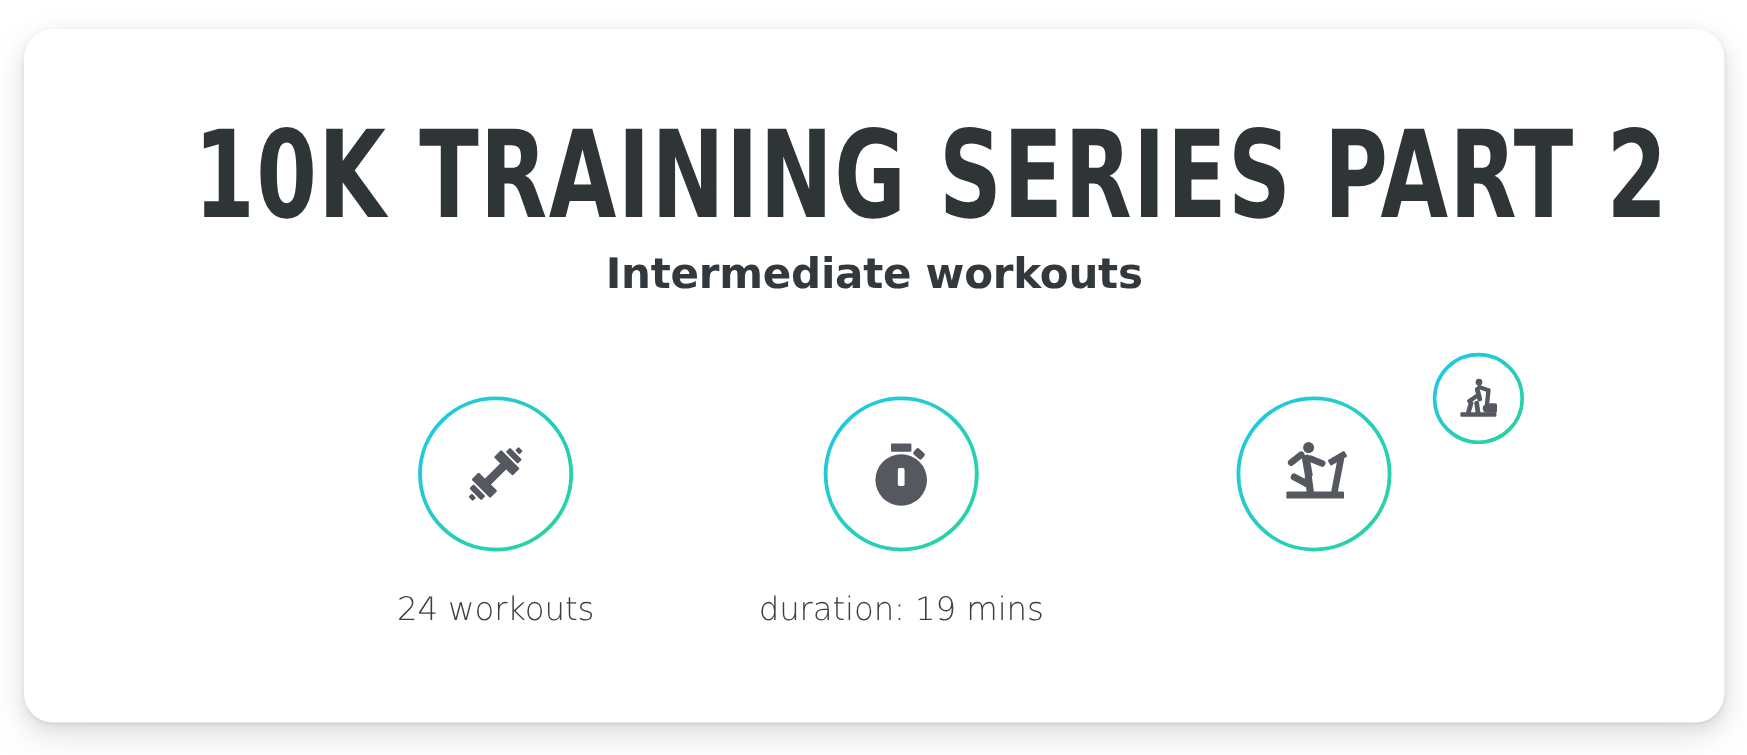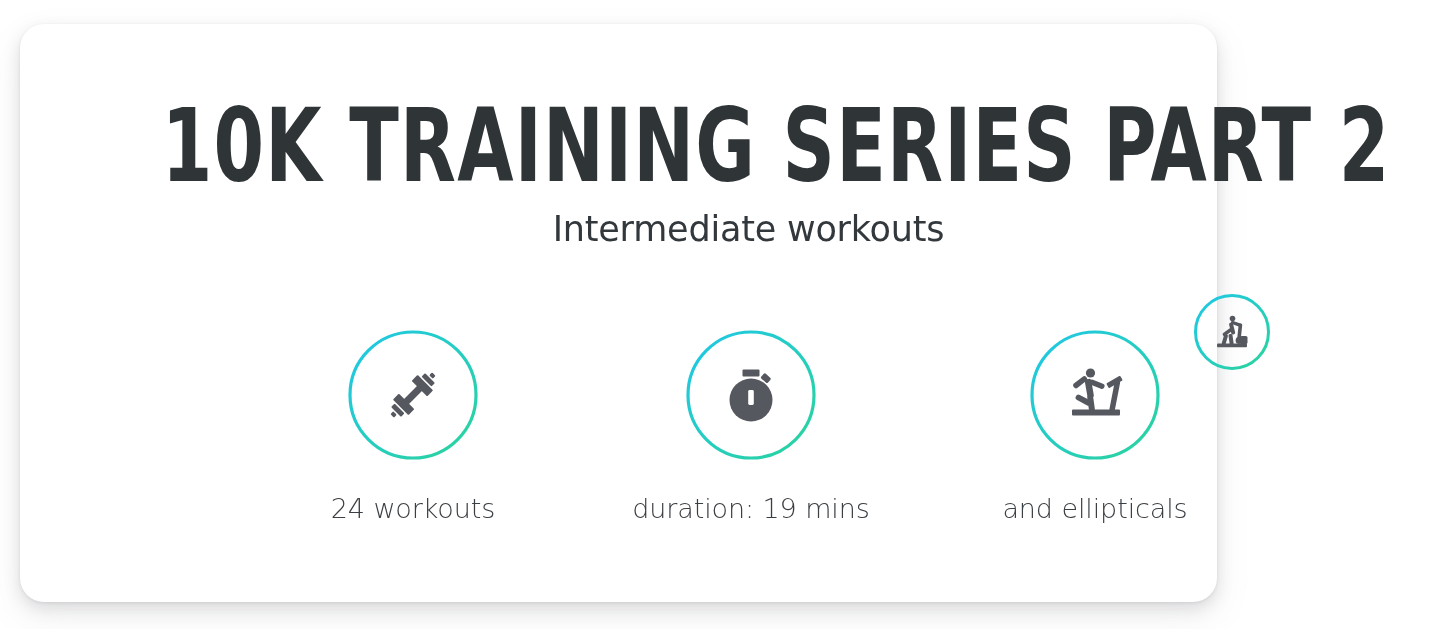--- a/index.html
+++ b/index.html
@@ -19,21 +19,21 @@
     width: 1456px;
     height: 629px;
     background: #ffffff;
   }
 
   
   .card {
     position: absolute;
     left: 20px;
     top: 24px;
-    width: 1197px;
+    width: 1417px;
     height: 578px;
     background: #ffffff;
     border-radius: 24px;
     box-shadow: 0 6px 16px rgba(120,124,130,0.20),
                 0 1px 3px rgba(120,124,130,0.16),
                 0 14px 34px rgba(120,124,130,0.12);
   }
 
   
   .title {
@@ -54,25 +54,24 @@
   }
 
   .subtitle {
     position: absolute;
     left: 0;
     top: 185px;
     width: 1417px;
     text-align: center;
     color: #33383c;
     font-family: "DejaVu Sans", "Liberation Sans", sans-serif;
-    font-weight: 400;
+    font-weight: 700;
     font-size: 35px;
     letter-spacing: -0.2px;
     white-space: nowrap;
-    padding-left: 20px;
   }
 
   
   .features {
     position: absolute;
     left: 0;
     top: 305px;
     width: 1417px;
     height: 260px;
     margin-left: 39px;
@@ -259,19 +258,18 @@
                 <rect x="17" y="22" width="4" height="11" rx="1.6" transform="rotate(-8 19 27)"></rect>
                 <rect x="5" y="31.5" width="30" height="3.8" rx="1"></rect>
                 <rect x="28" y="24" width="7.5" height="8" rx="1.6"></rect>
                 <circle cx="27" cy="28.5" r="3.4"></circle>
               </g>
             </svg>
           </div>
         </div>
 
         <div class="caption">
-          <span class="line">and ellipticals</span>
         </div>
       </div>
 
     </div>
   </div>
 </div>
 
 </body></html>

